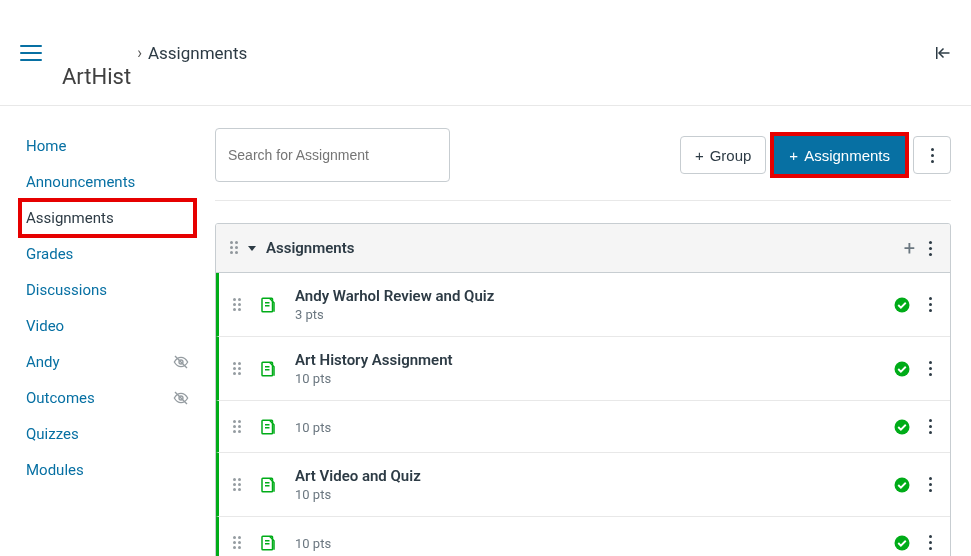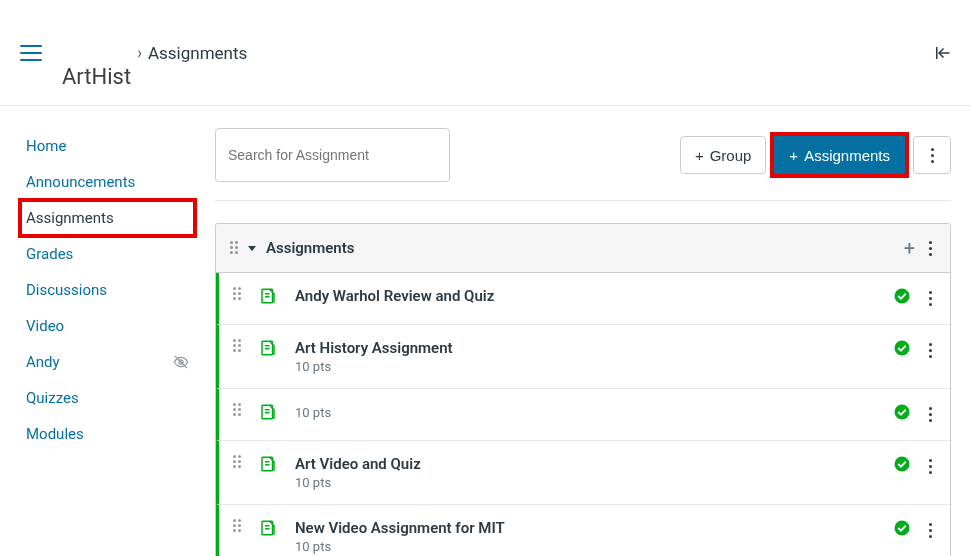--- a/index.html
+++ b/index.html
@@ -28,21 +28,21 @@
     .more-btn { width: 38px; justify-content: center; padding: 0; }
     .group-card { border: 1px solid #c7cdd1; border-radius: 3px; overflow: hidden; }
     .group-head { background: #f5f5f5; border-bottom: 1px solid #c7cdd1; display: flex; align-items: center; padding: 12px 14px; }
     .drag-dots { width: 8px; height: 14px; display: grid; grid-template-columns: 3px 3px; grid-template-rows: 3px 3px 3px; gap: 2px; opacity: 0.5; }
     .drag-dots span { background: #2d3b45; border-radius: 50%; }
     .caret-down { width: 0; height: 0; border-left: 4px solid transparent; border-right: 4px solid transparent; border-top: 5px solid #2d3b45; margin: 0 10px; }
     .group-title { font-weight: 600; font-size: 15px; flex: 1; }
     .plus-add { font-size: 20px; color: #6b7780; cursor: pointer; padding: 0 10px; }
     .kebab { display: flex; flex-direction: column; gap: 3px; padding: 4px; cursor: pointer; }
     .kebab span { width: 3px; height: 3px; background: #2d3b45; border-radius: 50%; }
-    .row { display: flex; padding: 14px 14px; border-bottom: 1px solid #e8e8e8; border-left: 3px solid #00ac18; }
+    .row { display: flex; align-items: center; padding: 14px 14px; border-bottom: 1px solid #e8e8e8; border-left: 3px solid #00ac18; }
     .row:last-child { border-bottom: none; }
     .row-icon { width: 18px; height: 18px; margin: 0 18px; }
     .row-body { flex: 1; }
     .row-title { font-weight: 600; font-size: 15px; color: #2d3b45; }
     .row-meta { font-size: 13px; color: #6b7780; margin-top: 2px; }
     .check-badge { width: 18px; height: 18px; margin-right: 14px; }
   </style>
 </head>
 <body>
 
@@ -85,20 +85,28 @@
       </div>
     <div class="side-nav-item">
         <span>Andy</span>
         <svg class="eye-off" viewBox="0 0 24 24" fill="none" stroke="#2d3b45" stroke-width="2">
           <path d="M2 12s4-7 10-7 10 7 10 7-4 7-10 7-10-7-10-7z"></path>
           <circle cx="12" cy="12" r="3"></circle>
           <line x1="3" y1="3" x2="21" y2="21"></line>
         </svg>
       </div>
     <div class="side-nav-item">
+        <span>Outcomes</span>
+        <svg class="eye-off" viewBox="0 0 24 24" fill="none" stroke="#2d3b45" stroke-width="2">
+          <path d="M2 12s4-7 10-7 10 7 10 7-4 7-10 7-10-7-10-7z"></path>
+          <circle cx="12" cy="12" r="3"></circle>
+          <line x1="3" y1="3" x2="21" y2="21"></line>
+        </svg>
+      </div>
+    <div class="side-nav-item">
         <span>Quizzes</span>
       </div>
     <div class="side-nav-item">
         <span>Modules</span>
       </div>
   </div>
 
   <div class="main">
     <div class="toolbar">
       <div class="search-box">
@@ -152,20 +160,21 @@
             <span></span>
           </div>
         <svg class="row-icon" viewBox="0 0 24 24" fill="none" stroke="#00ac18" stroke-width="2">
             <rect x="4" y="3" width="14" height="18" rx="1"></rect>
             <path d="M14 3l6 6v12"></path>
             <line x1="8" y1="9" x2="14" y2="9"></line>
             <line x1="8" y1="13" x2="14" y2="13"></line>
           </svg>
         <div class="row-body">
           <div class="row-title">Andy Warhol Review and Quiz</div>
+          <div class="row-meta">3 pts</div>
         </div>
         <svg class="check-badge" viewBox="0 0 24 24">
             <circle cx="12" cy="12" r="10" fill="#00ac18"></circle>
             <polyline points="7,12 10.5,15.5 17,9" fill="none" stroke="#fff" stroke-width="2.5"></polyline>
           </svg>
         <div class="kebab">
             <span></span>
             <span></span>
             <span></span>
           </div>
@@ -269,21 +278,20 @@
             <span></span>
             <span></span>
           </div>
         <svg class="row-icon" viewBox="0 0 24 24" fill="none" stroke="#00ac18" stroke-width="2">
             <rect x="4" y="3" width="14" height="18" rx="1"></rect>
             <path d="M14 3l6 6v12"></path>
             <line x1="8" y1="9" x2="14" y2="9"></line>
             <line x1="8" y1="13" x2="14" y2="13"></line>
           </svg>
         <div class="row-body">
-          <div class="row-title">New Video Assignment for MIT</div>
           <div class="row-meta">10 pts</div>
         </div>
         <svg class="check-badge" viewBox="0 0 24 24">
             <circle cx="12" cy="12" r="10" fill="#00ac18"></circle>
             <polyline points="7,12 10.5,15.5 17,9" fill="none" stroke="#fff" stroke-width="2.5"></polyline>
           </svg>
         <div class="kebab">
             <span></span>
             <span></span>
             <span></span>

